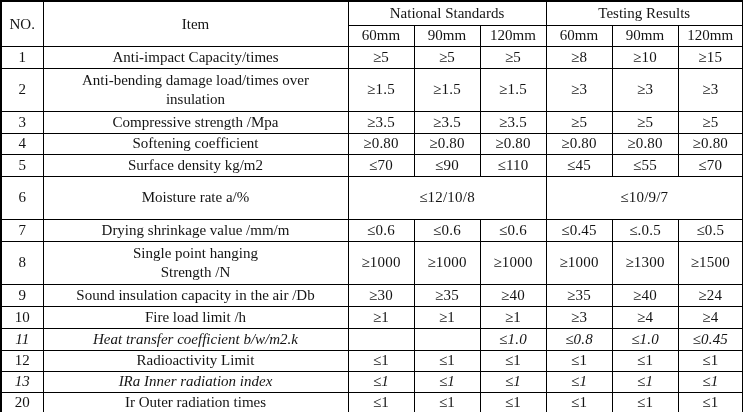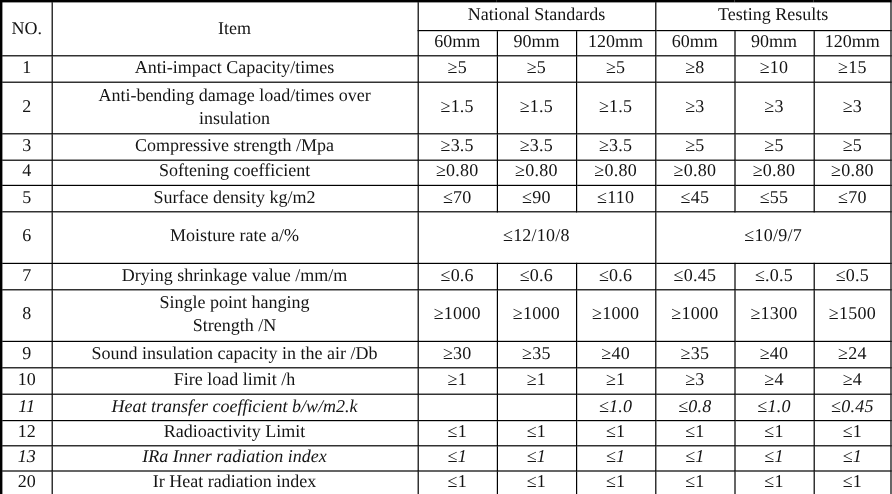--- a/index.html
+++ b/index.html
@@ -207,21 +207,21 @@
           <td class="item-cell">IRa Inner radiation index</td>
           <td class="value-cell">≤1</td>
           <td class="value-cell">≤1</td>
           <td class="value-cell">≤1</td>
           <td class="value-cell">≤1</td>
           <td class="value-cell">≤1</td>
           <td class="value-cell">≤1</td>
         </tr>
         <tr style="height: 21px;">
           <td class="no-cell">20</td>
-          <td class="item-cell">Ir Heat radiation index</td>
+          <td class="item-cell">Ir Outer radiation times</td>
           <td class="value-cell">≤1</td>
           <td class="value-cell">≤1</td>
           <td class="value-cell">≤1</td>
           <td class="value-cell">≤1</td>
           <td class="value-cell">≤1</td>
           <td class="value-cell">≤1</td>
         </tr>
       </tbody>
   </table>
 </div>

